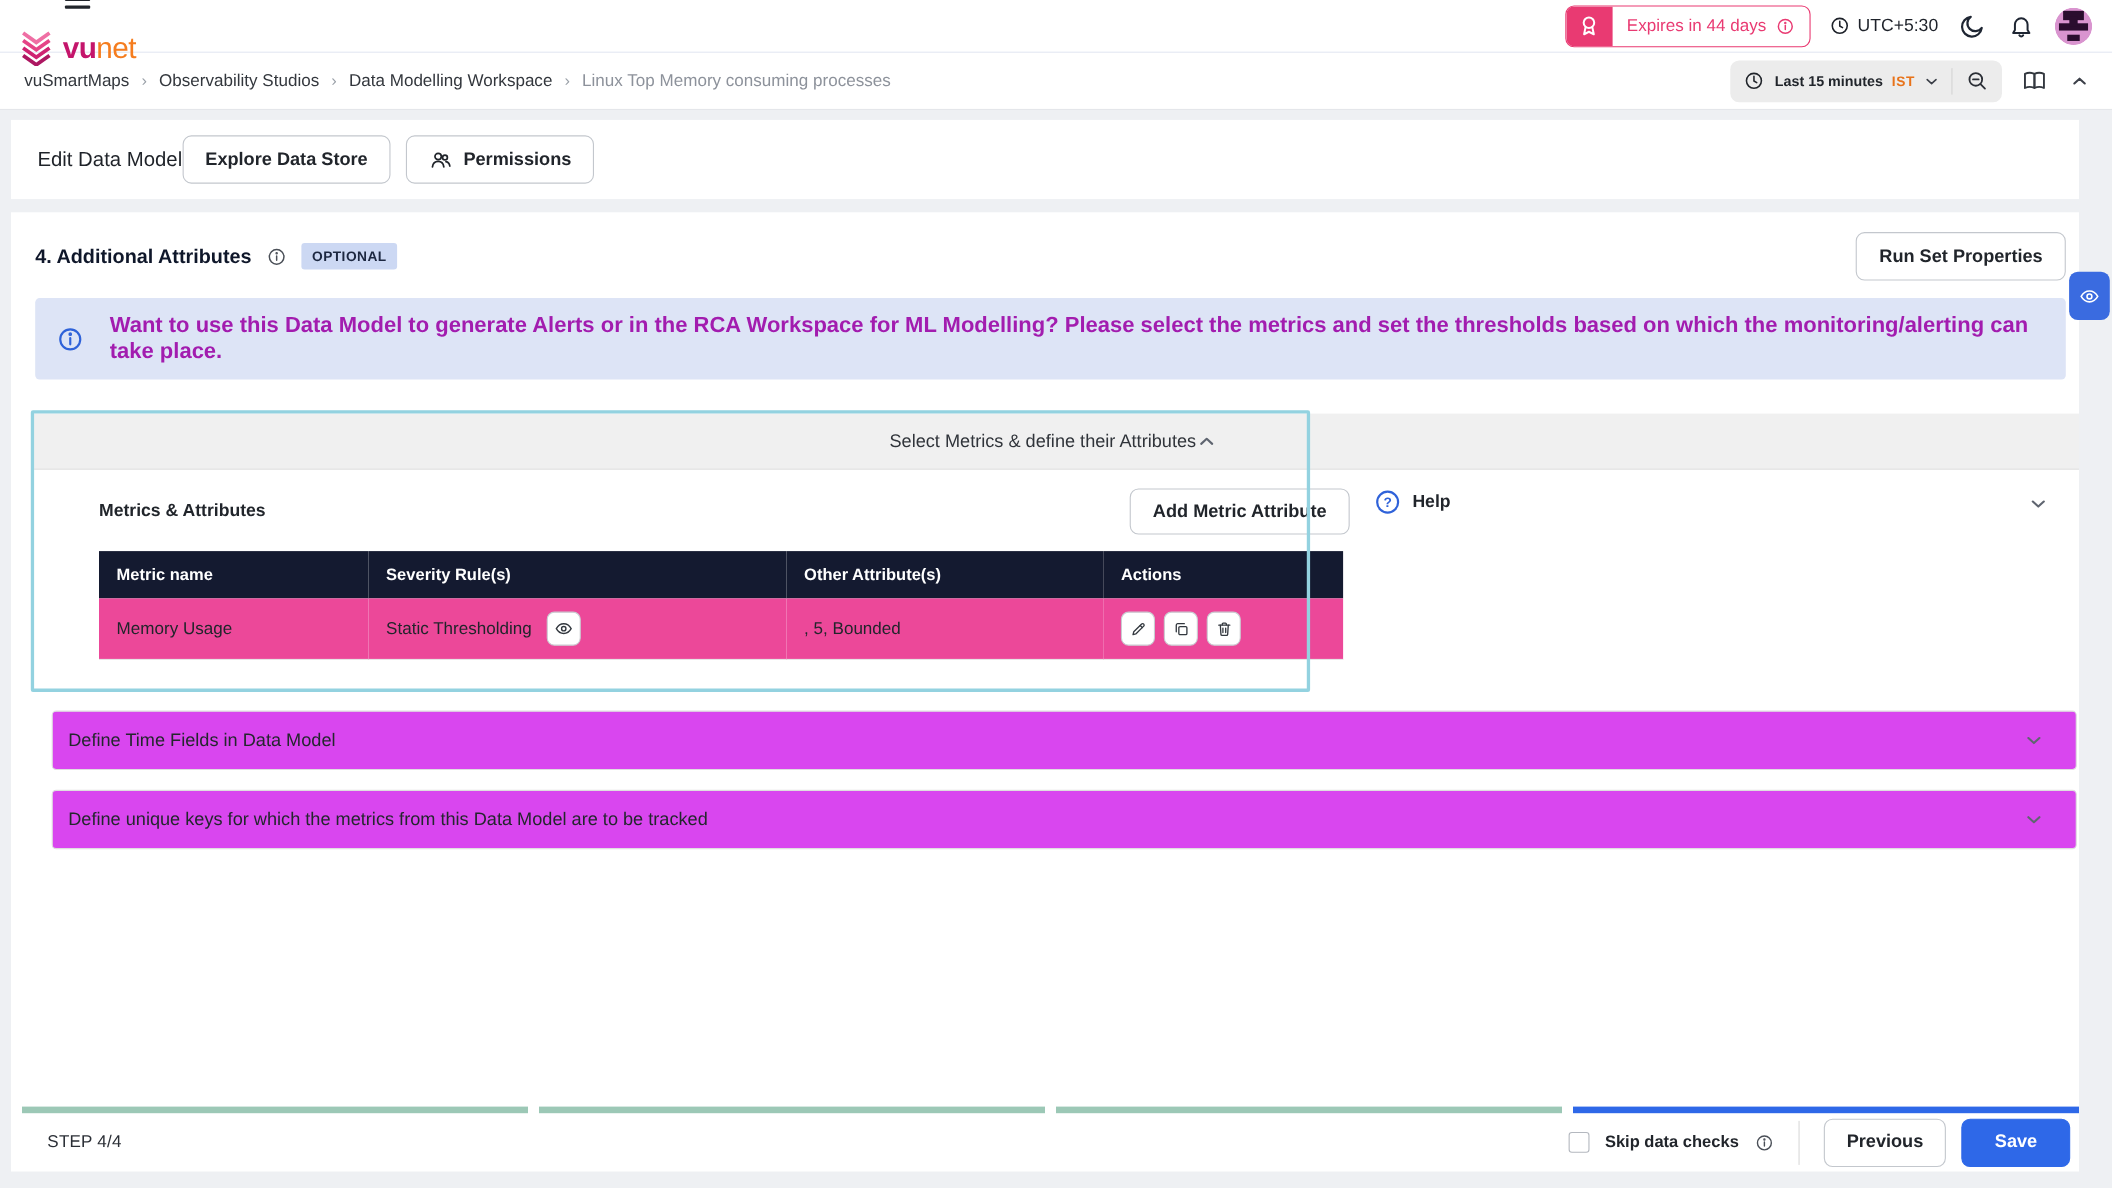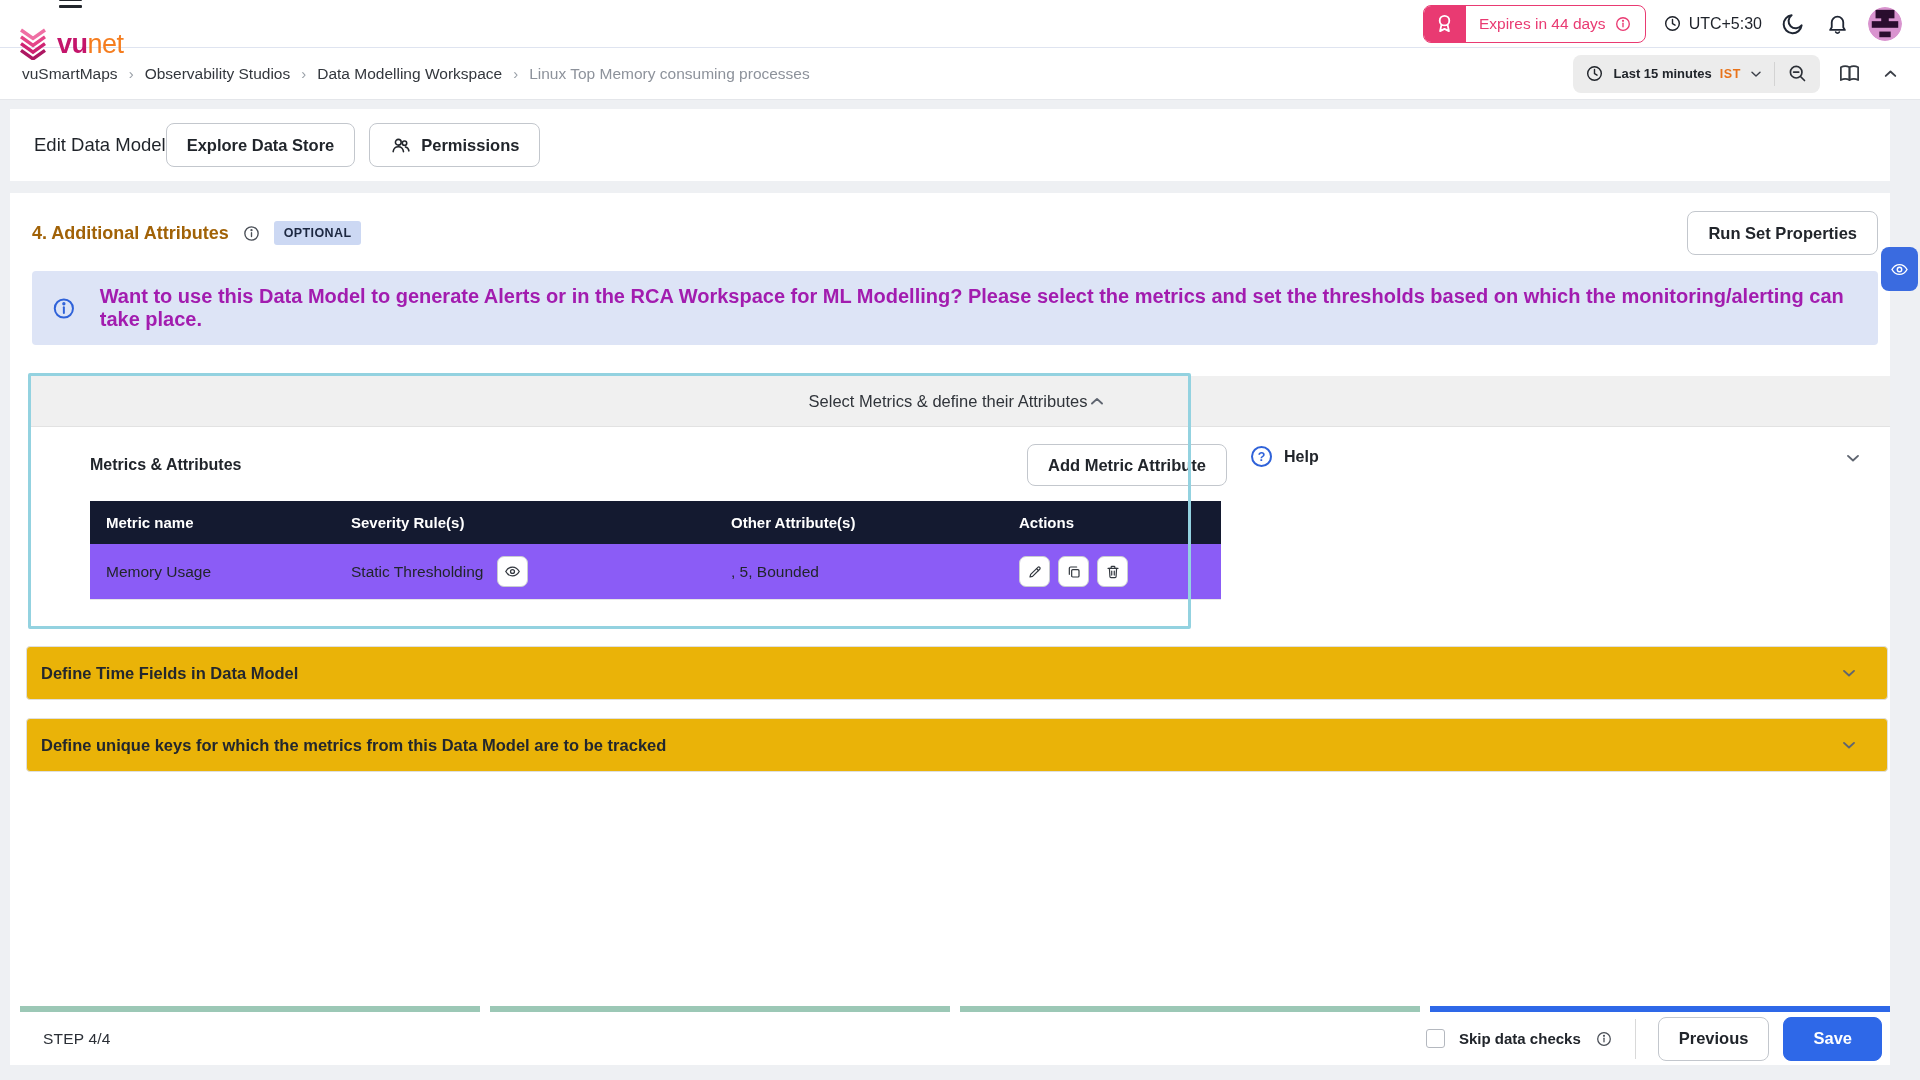--- a/index.html
+++ b/index.html
@@ -50,21 +50,21 @@
   .btn { font-family:"Liberation Sans",sans-serif; cursor:pointer; border-radius:8px;
     font-size:16.5px; font-weight:600; color:#21252b; background:#fff;
     border:1px solid #c3c7cd; padding:0 20px; height:44px; display:flex; align-items:center; gap:10px; }
   .btn-primary { background:#2e68e8; border-color:#2e68e8; color:#fff; padding:0 29px; }
 
   .main-card { margin-top:12px; height:872px; display:flex; flex-direction:column; position:relative; }
 
   .step-head { display:flex; align-items:center; justify-content:space-between;
     padding:18px 12px 0 22px; }
   .step-head-left { display:flex; align-items:center; gap:13px; }
-  .step-title { font-size:18px; font-weight:600; color:#a16207; }
+  .step-title { font-size:18px; font-weight:600; color:#0f172a; }
   .badge-optional { background:#ccd8f3; color:#1c2740; font-size:12.5px; font-weight:700;
     letter-spacing:0.4px; padding:5px 10px; border-radius:3px; }
 
   .banner { margin:16px 12px 0 22px; background:#dde4f6; border-radius:4px;
     display:flex; align-items:center; gap:24px; padding:14px 20px; }
   .banner-text { font-size:20px; font-weight:700; color:#a21caf; }
 
   
   .metrics-section { margin:31px 0 0 21px; position:relative; }
   .section-bar { background:#f0f0f0; border-bottom:1px solid #e2e2e2; height:51px;
@@ -83,33 +83,33 @@
   .qicon::before { content:"?"; font-size:12.5px; font-weight:700; }
   .help-chevron { position:absolute; right:27px; top:21px; color:#5f6570; cursor:pointer; }
 
   .highlight-box { position:absolute; left:-3px; top:-3px; width:1163px; height:256px;
     border:3px solid #93d2e0; border-radius:2px; pointer-events:none; z-index:5; }
 
   table.metrics { border-collapse:collapse; width:1131px; }
   table.metrics th { background:#141a30; color:#fff; font-size:15px; font-weight:700;
     text-align:left; padding:13px 16px; }
   table.metrics td { font-size:15.5px; color:#21252b; padding:12px 16px;
-    border-bottom:1px solid #e6e6e6; background:#8b5cf6; }
+    border-bottom:1px solid #e6e6e6; background:#ec4899; }
   td.col-metric { color:#2b63d9; cursor:pointer; }
   .col-1 { width:245px; } .col-2 { width:380px; } .col-3 { width:288px; }
   .sev-cell { display:flex; align-items:center; gap:14px; }
   .mini-btn { width:31px; height:31px; border:1px solid #c9ccd1; border-radius:7px;
     background:#fff; display:flex; align-items:center; justify-content:center;
     color:#33383f; cursor:pointer; }
   .action-group { display:flex; gap:8px; }
 
   
-  .collapse-card { margin:16px 2px 0 16px; border:1px solid #dfdfdf; border-radius:4px;
+  .collapse-card { margin:16px 2px 0 37px; border:1px solid #dfdfdf; border-radius:4px;
     height:54px; display:flex; align-items:center; justify-content:space-between;
-    padding:0 28px 0 14px; cursor:pointer; background:#eab308;font-weight:bold; }
+    padding:0 28px 0 14px; cursor:pointer; background:#d946ef; }
   .collapse-card + .collapse-card { margin-top:18px; }
   .collapse-label { font-size:16.5px; color:#23272d; }
   .chev { color:#5f6570; }
 
   .flex-spacer { flex:1; }
 
   
   .progress-row { display:flex; gap:10px; padding-left:10px; height:6px; }
   .progress-row .seg { flex:1; background:#9cc8b6; }
   .progress-row .seg.active { background:#2e68e8; }

